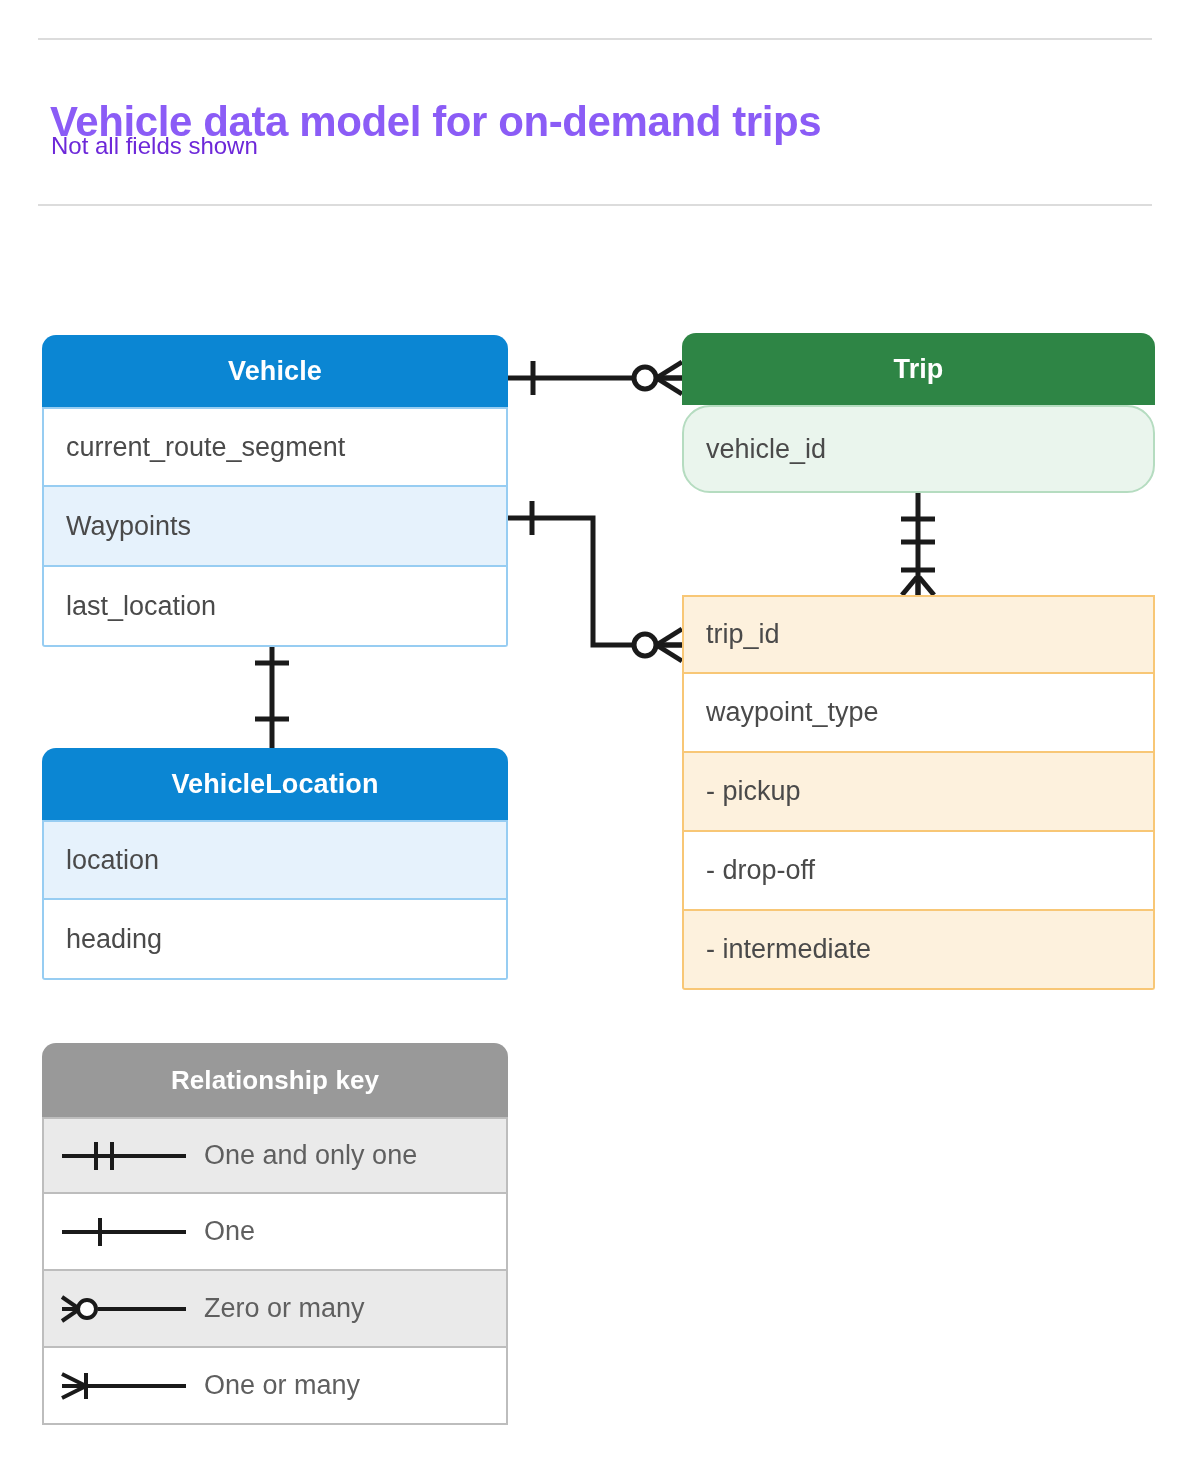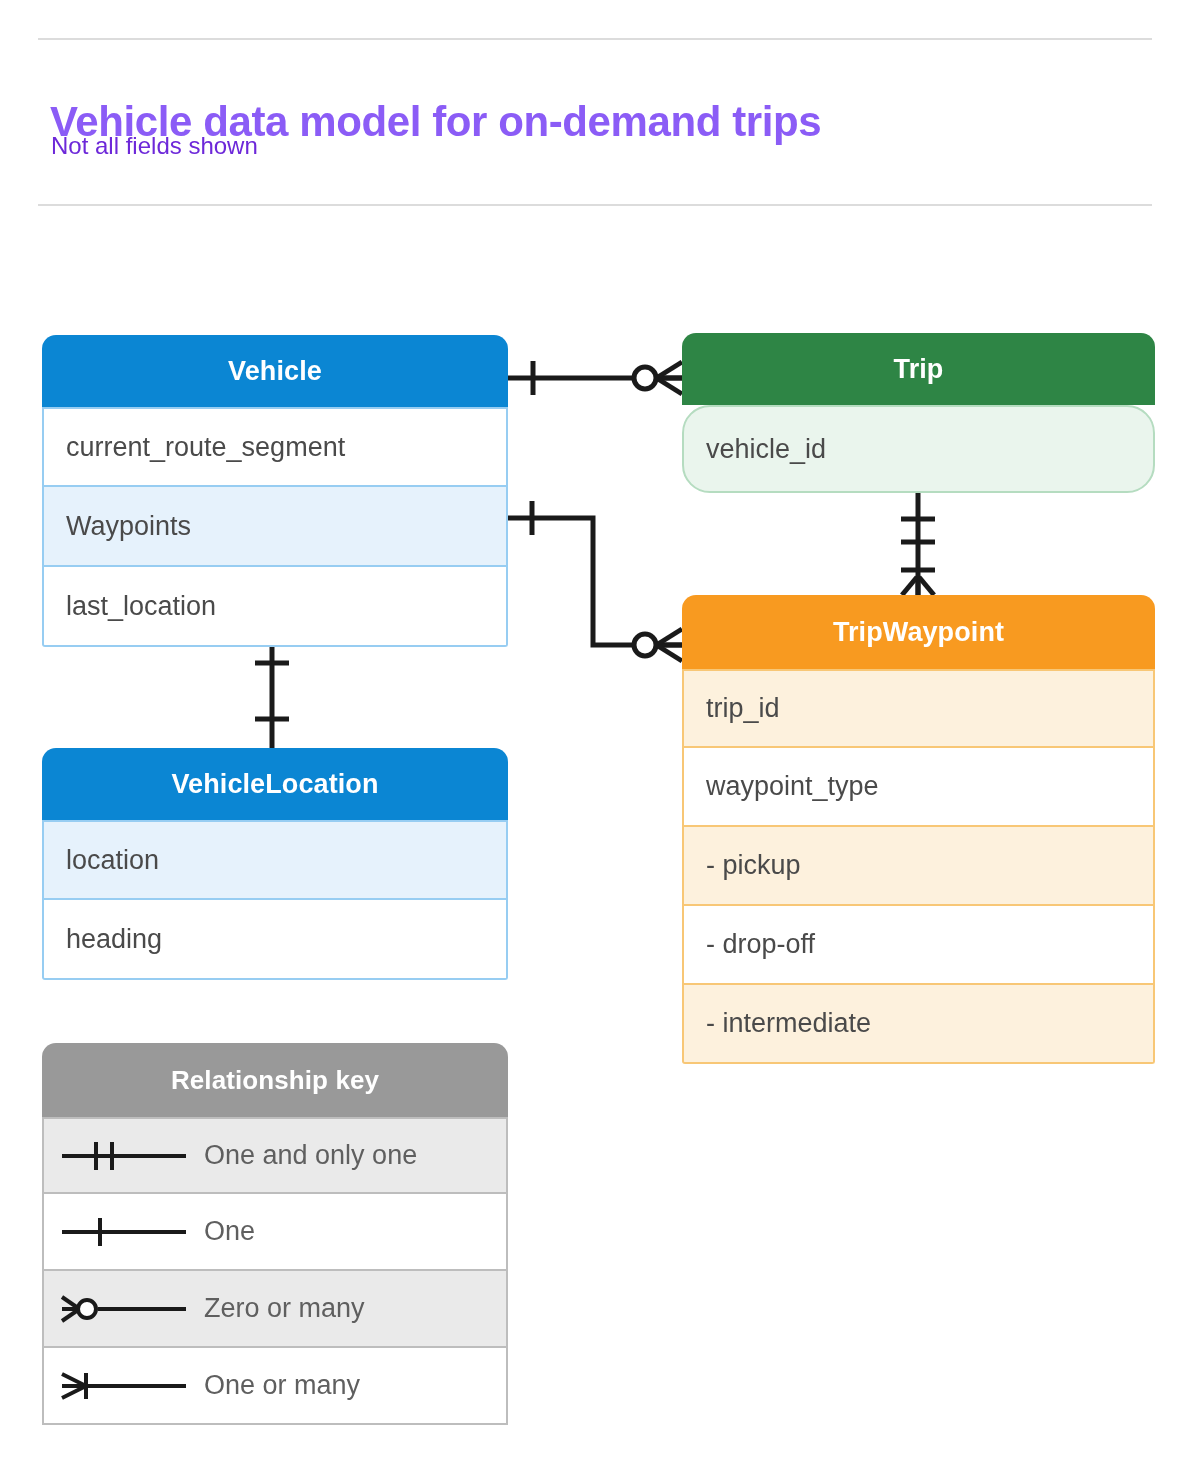--- a/index.html
+++ b/index.html
@@ -219,21 +219,20 @@
 </div>
 
 <div class="entity green" id="entity-trip">
   <div class="entity-header">Trip</div>
   <div class="entity-row first last hl">
     <span>vehicle_id</span>
   </div>
 </div>
 
 <div class="entity orange" id="entity-tripwaypoint">
-  <div class="entity-header">TripWaypoint</div>
   <div class="entity-row first hl">
     <span>trip_id</span>
   </div>
   <div class="entity-row">
     <span>waypoint_type</span>
   </div>
   <div class="entity-row hl">
     <span>-  pickup</span>
   </div>
   <div class="entity-row">

